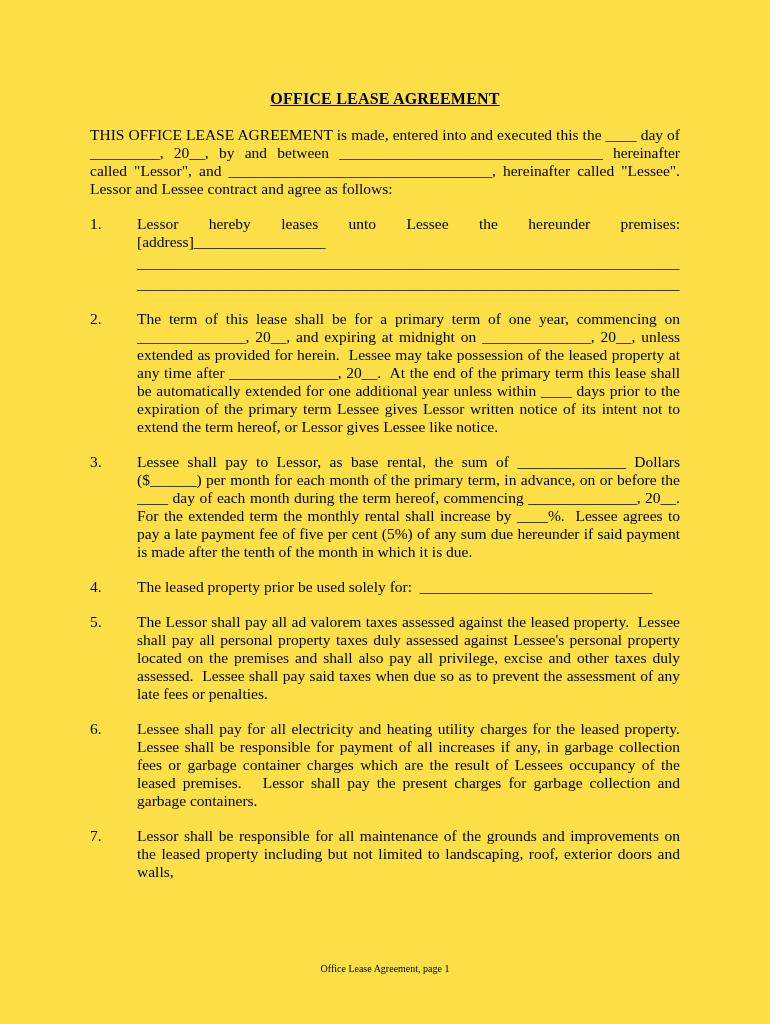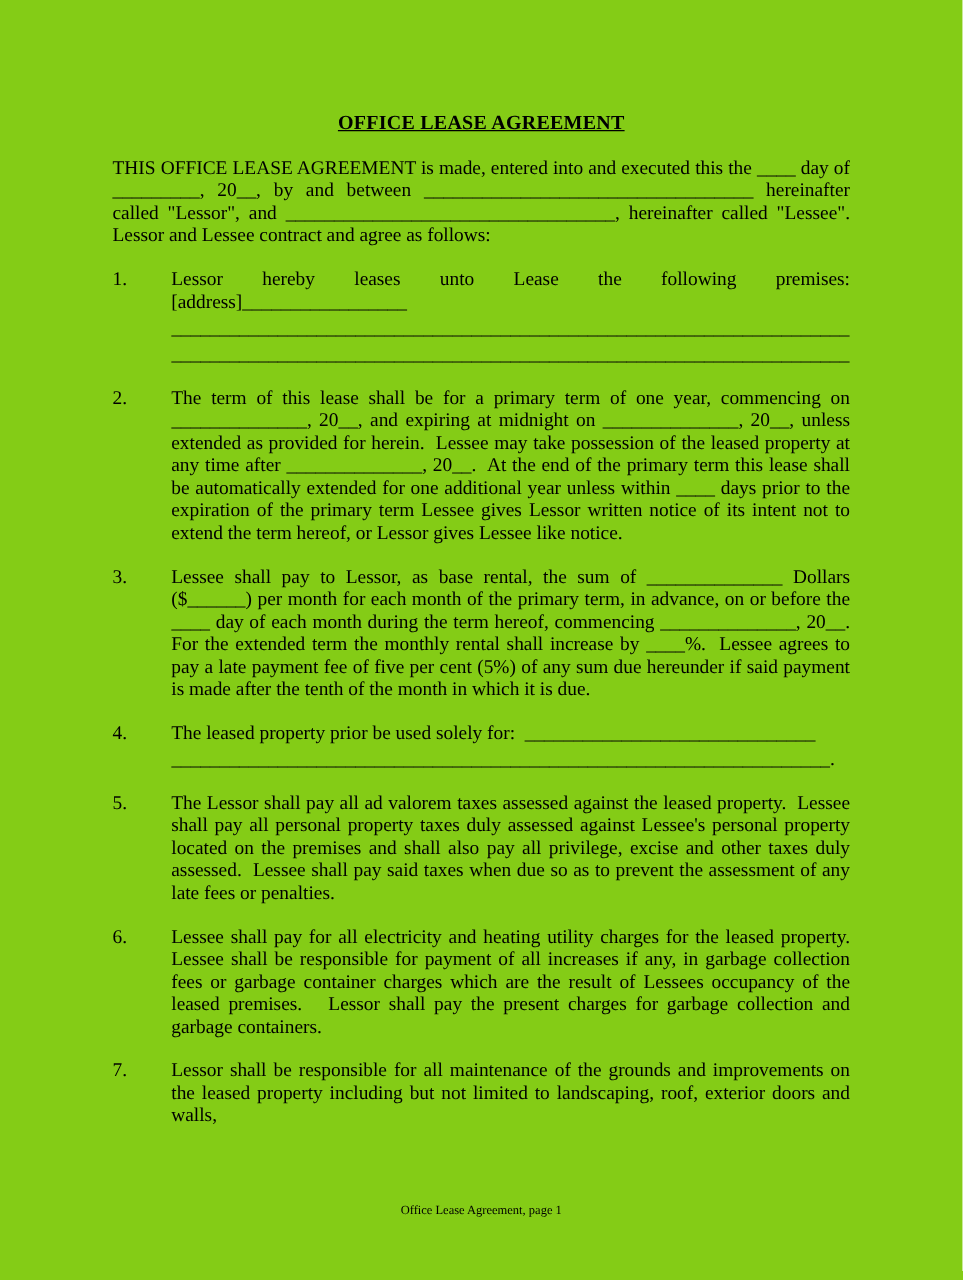--- a/index.html
+++ b/index.html
@@ -5,21 +5,21 @@
   * { box-sizing: border-box; }
   html, body {
     margin: 0;
     padding: 0;
     background: #ffffff;
   }
   .page {
     width: 770px;
     height: 1024px;
     position: relative;
-    background: #84cc16;
+    background: #fde047;
     color: #000000;
     font-family: "Liberation Serif", "DejaVu Serif", serif;
     font-size: 15.5px;
     line-height: 18px;
     padding: 90px 90px 0 90px;
     overflow: hidden;
   }
   .doc-title {
     text-align: center;
     font-weight: bold;
@@ -69,21 +69,21 @@
 
 <div class="page">
 
   <h1 class="doc-title">OFFICE LEASE AGREEMENT</h1>
 
   <p class="intro">THIS OFFICE LEASE AGREEMENT is made, entered into and executed this the ____ day of _________, 20__, by and between __________________________________ hereinafter called "Lessor", and __________________________________, hereinafter called "Lessee".  Lessor and Lessee contract and agree as follows:</p>
 
   <div class="clause">
     <div class="clause-number">1.</div>
     <div class="clause-body">
-      <p>Lessor hereby leases unto Lease the following premises:  [address]_________________</p>
+      <p>Lessor hereby leases unto Lessee the hereunder premises:  [address]_________________</p>
       <p class="rule-line">______________________________________________________________________</p>
       <p class="rule-line">______________________________________________________________________</p>
     </div>
   </div>
 
   <div class="clause">
     <div class="clause-number">2.</div>
     <div class="clause-body">
       <p>The term of this lease shall be for a primary term of one year, commencing on ______________, 20__, and expiring at midnight on ______________, 20__, unless extended as provided for herein.  Lessee may take possession of the leased property at any time after ______________, 20__.  At the end of the primary term this lease shall be automatically extended for one additional year unless within ____ days prior to the expiration of the primary term Lessee gives Lessor written notice of its intent not to extend the term hereof, or Lessor gives Lessee like notice.</p>
     </div>
@@ -93,21 +93,20 @@
     <div class="clause-number">3.</div>
     <div class="clause-body">
       <p>Lessee shall pay to Lessor, as base rental, the sum of ______________ Dollars ($______) per month for each month of the primary term, in advance, on or before the ____ day of each month during the term hereof, commencing ______________, 20__.  For the extended term the monthly rental shall increase by ____%.  Lessee agrees to pay a late payment fee of five per cent (5%) of any sum due hereunder if said payment is made after the tenth of the month in which it is due.</p>
     </div>
   </div>
 
   <div class="clause">
     <div class="clause-number">4.</div>
     <div class="clause-body">
       <p>The leased property prior be used solely for:  ______________________________</p>
-      <p class="rule-line">____________________________________________________________________.</p>
     </div>
   </div>
 
   <div class="clause">
     <div class="clause-number">5.</div>
     <div class="clause-body">
       <p>The Lessor shall pay all ad valorem taxes assessed against the leased property.  Lessee shall pay all personal property taxes duly assessed against Lessee's personal property located on the premises and shall also pay all privilege, excise and other taxes duly assessed.  Lessee shall pay said taxes when due so as to prevent the assessment of any late fees or penalties.</p>
     </div>
   </div>
 

